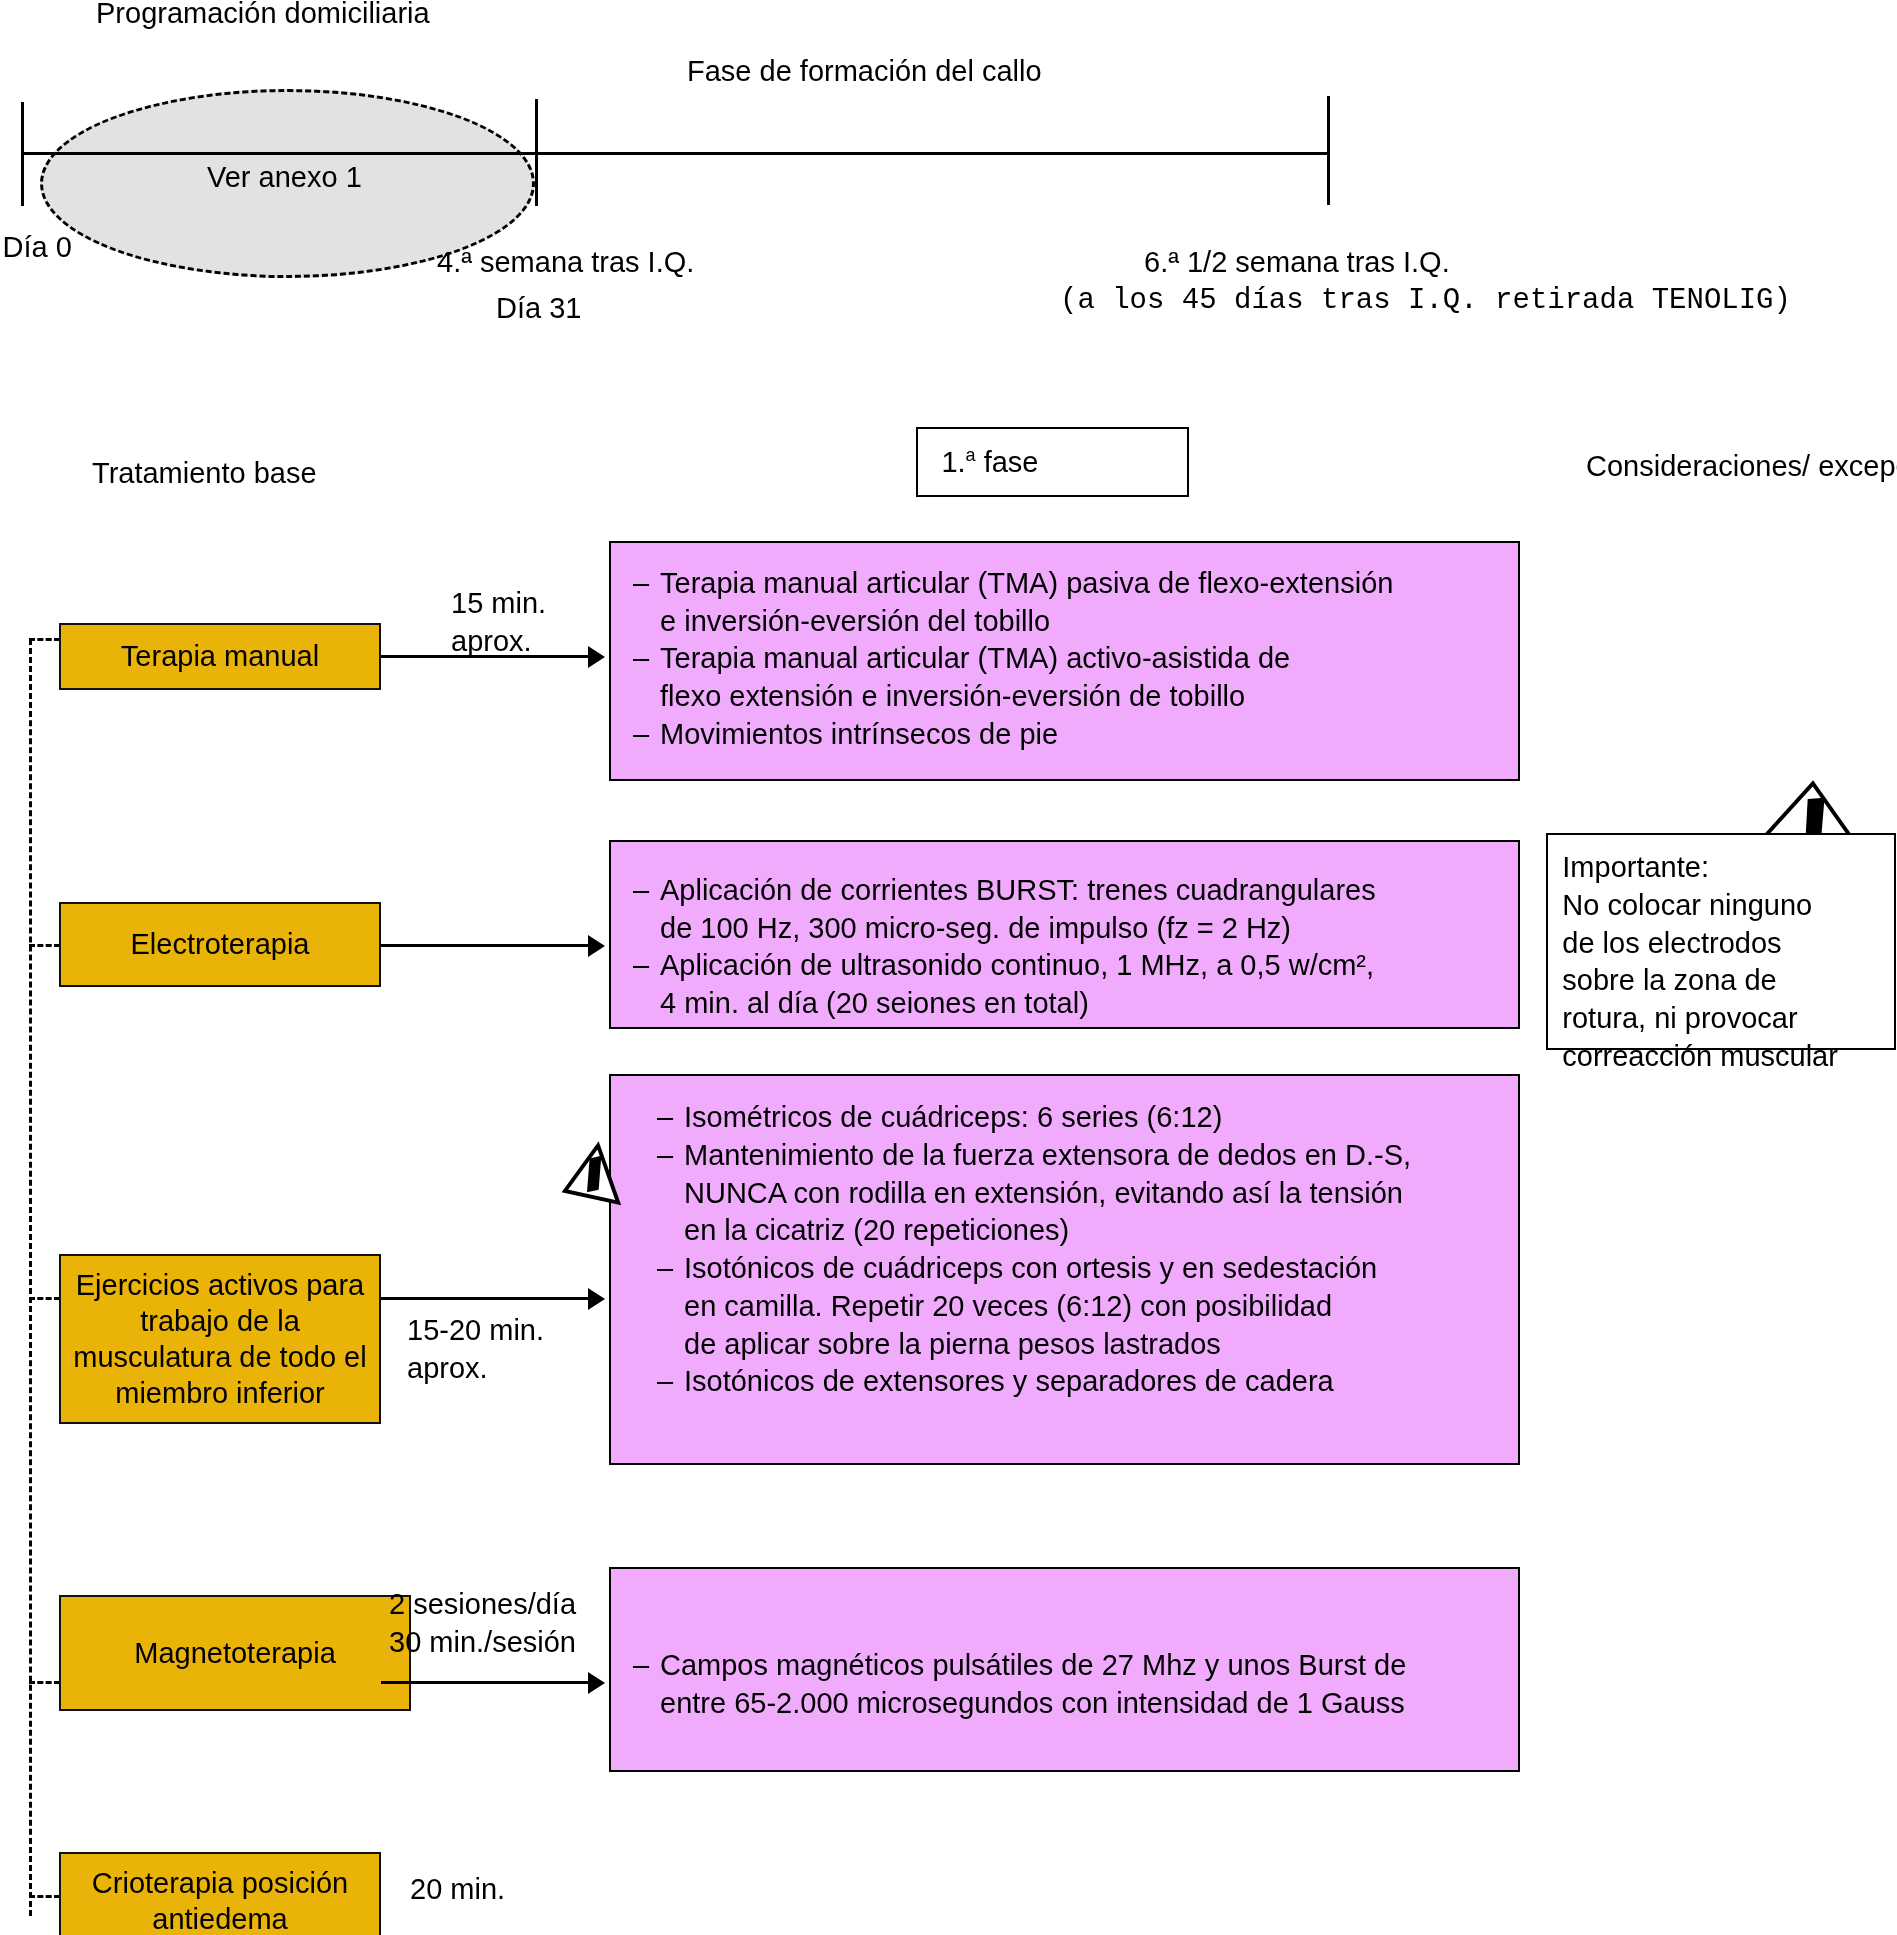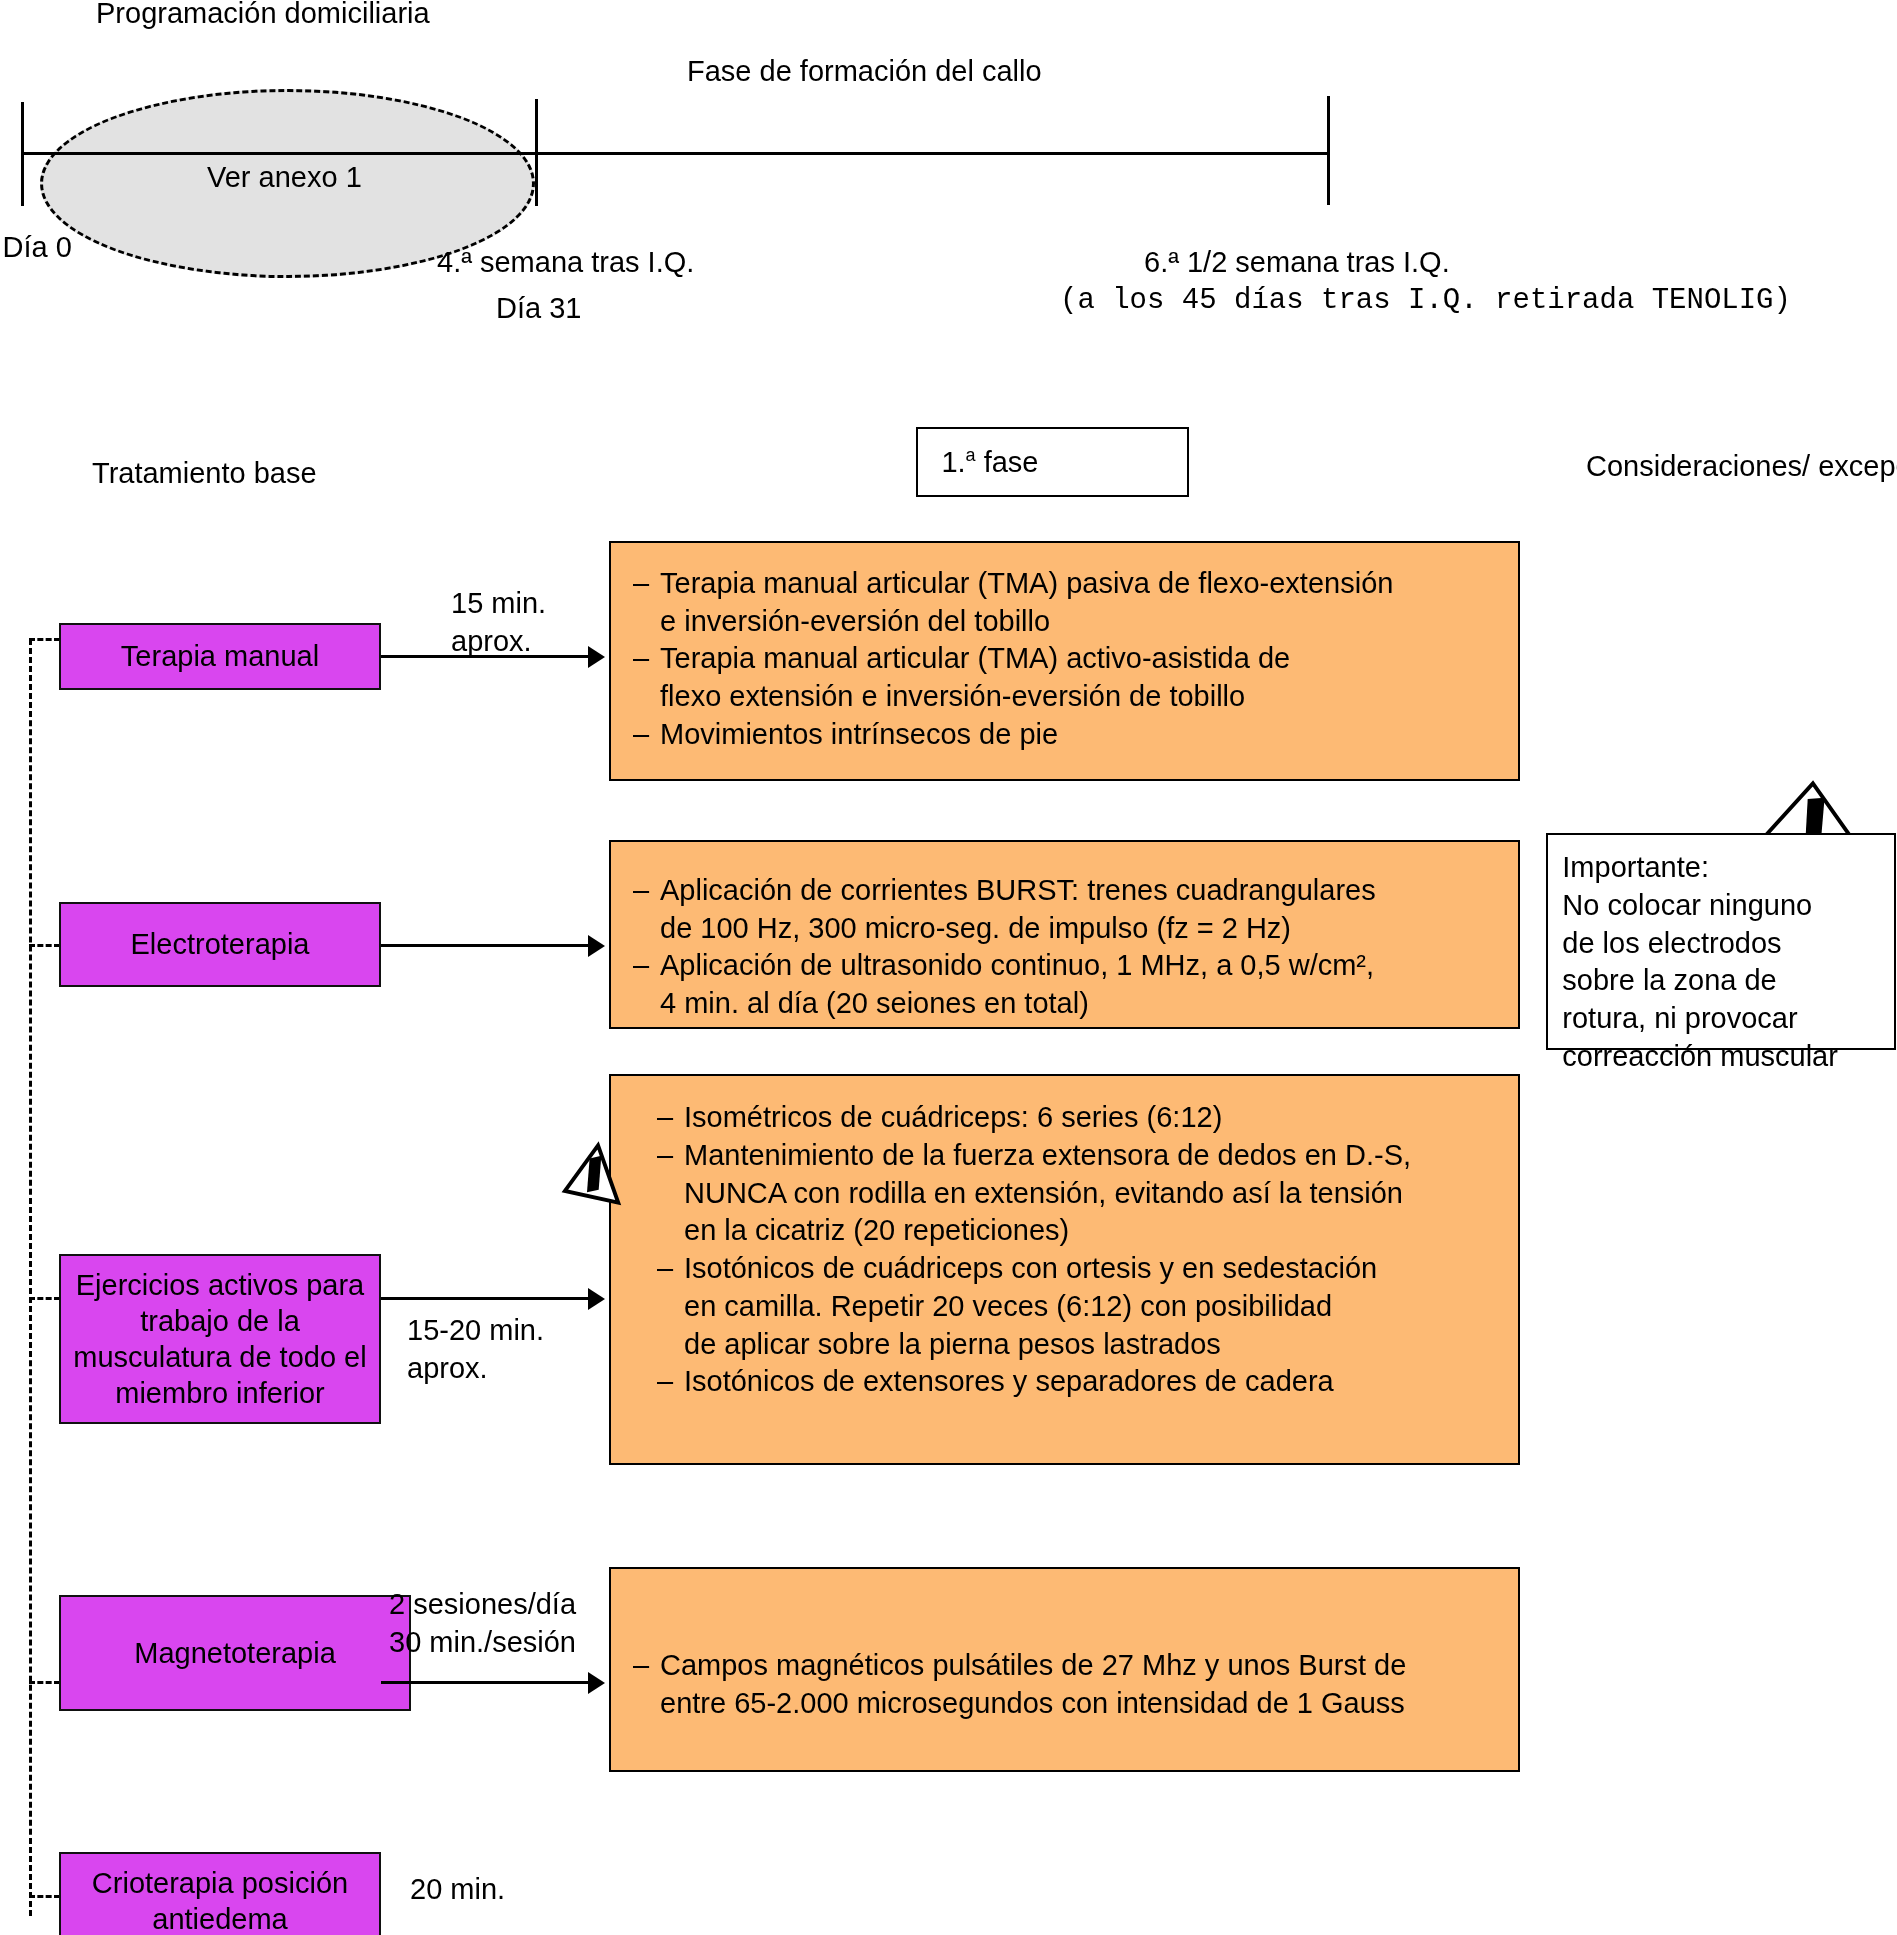--- a/index.html
+++ b/index.html
@@ -40,33 +40,33 @@
     box-sizing:border-box;
     background:#fff;
     display:flex;align-items:center;
     padding-left:23.4px;
     font-size:29px;
   }
 
   
   .gbox{
     position:absolute;
-    background:#d946ef;
+    background:#eab308;
     border:2.6px solid #111;
     box-sizing:border-box;
     display:flex;align-items:center;justify-content:center;
     text-align:center;
     font-size:29px;
     line-height:1.25;
   }
 
   
   .cbox{
     position:absolute;
-    background:#fdba74;
+    background:#f0abfc;
     border:2.6px solid #000;
     box-sizing:border-box;
     font-size:29px;
     line-height:1.30;
   }
   .cbox ul{list-style:none;margin:0;padding:0;}
   .cbox li{
     position:relative;
     padding-left:27px;
     margin:0 0 0 0;

